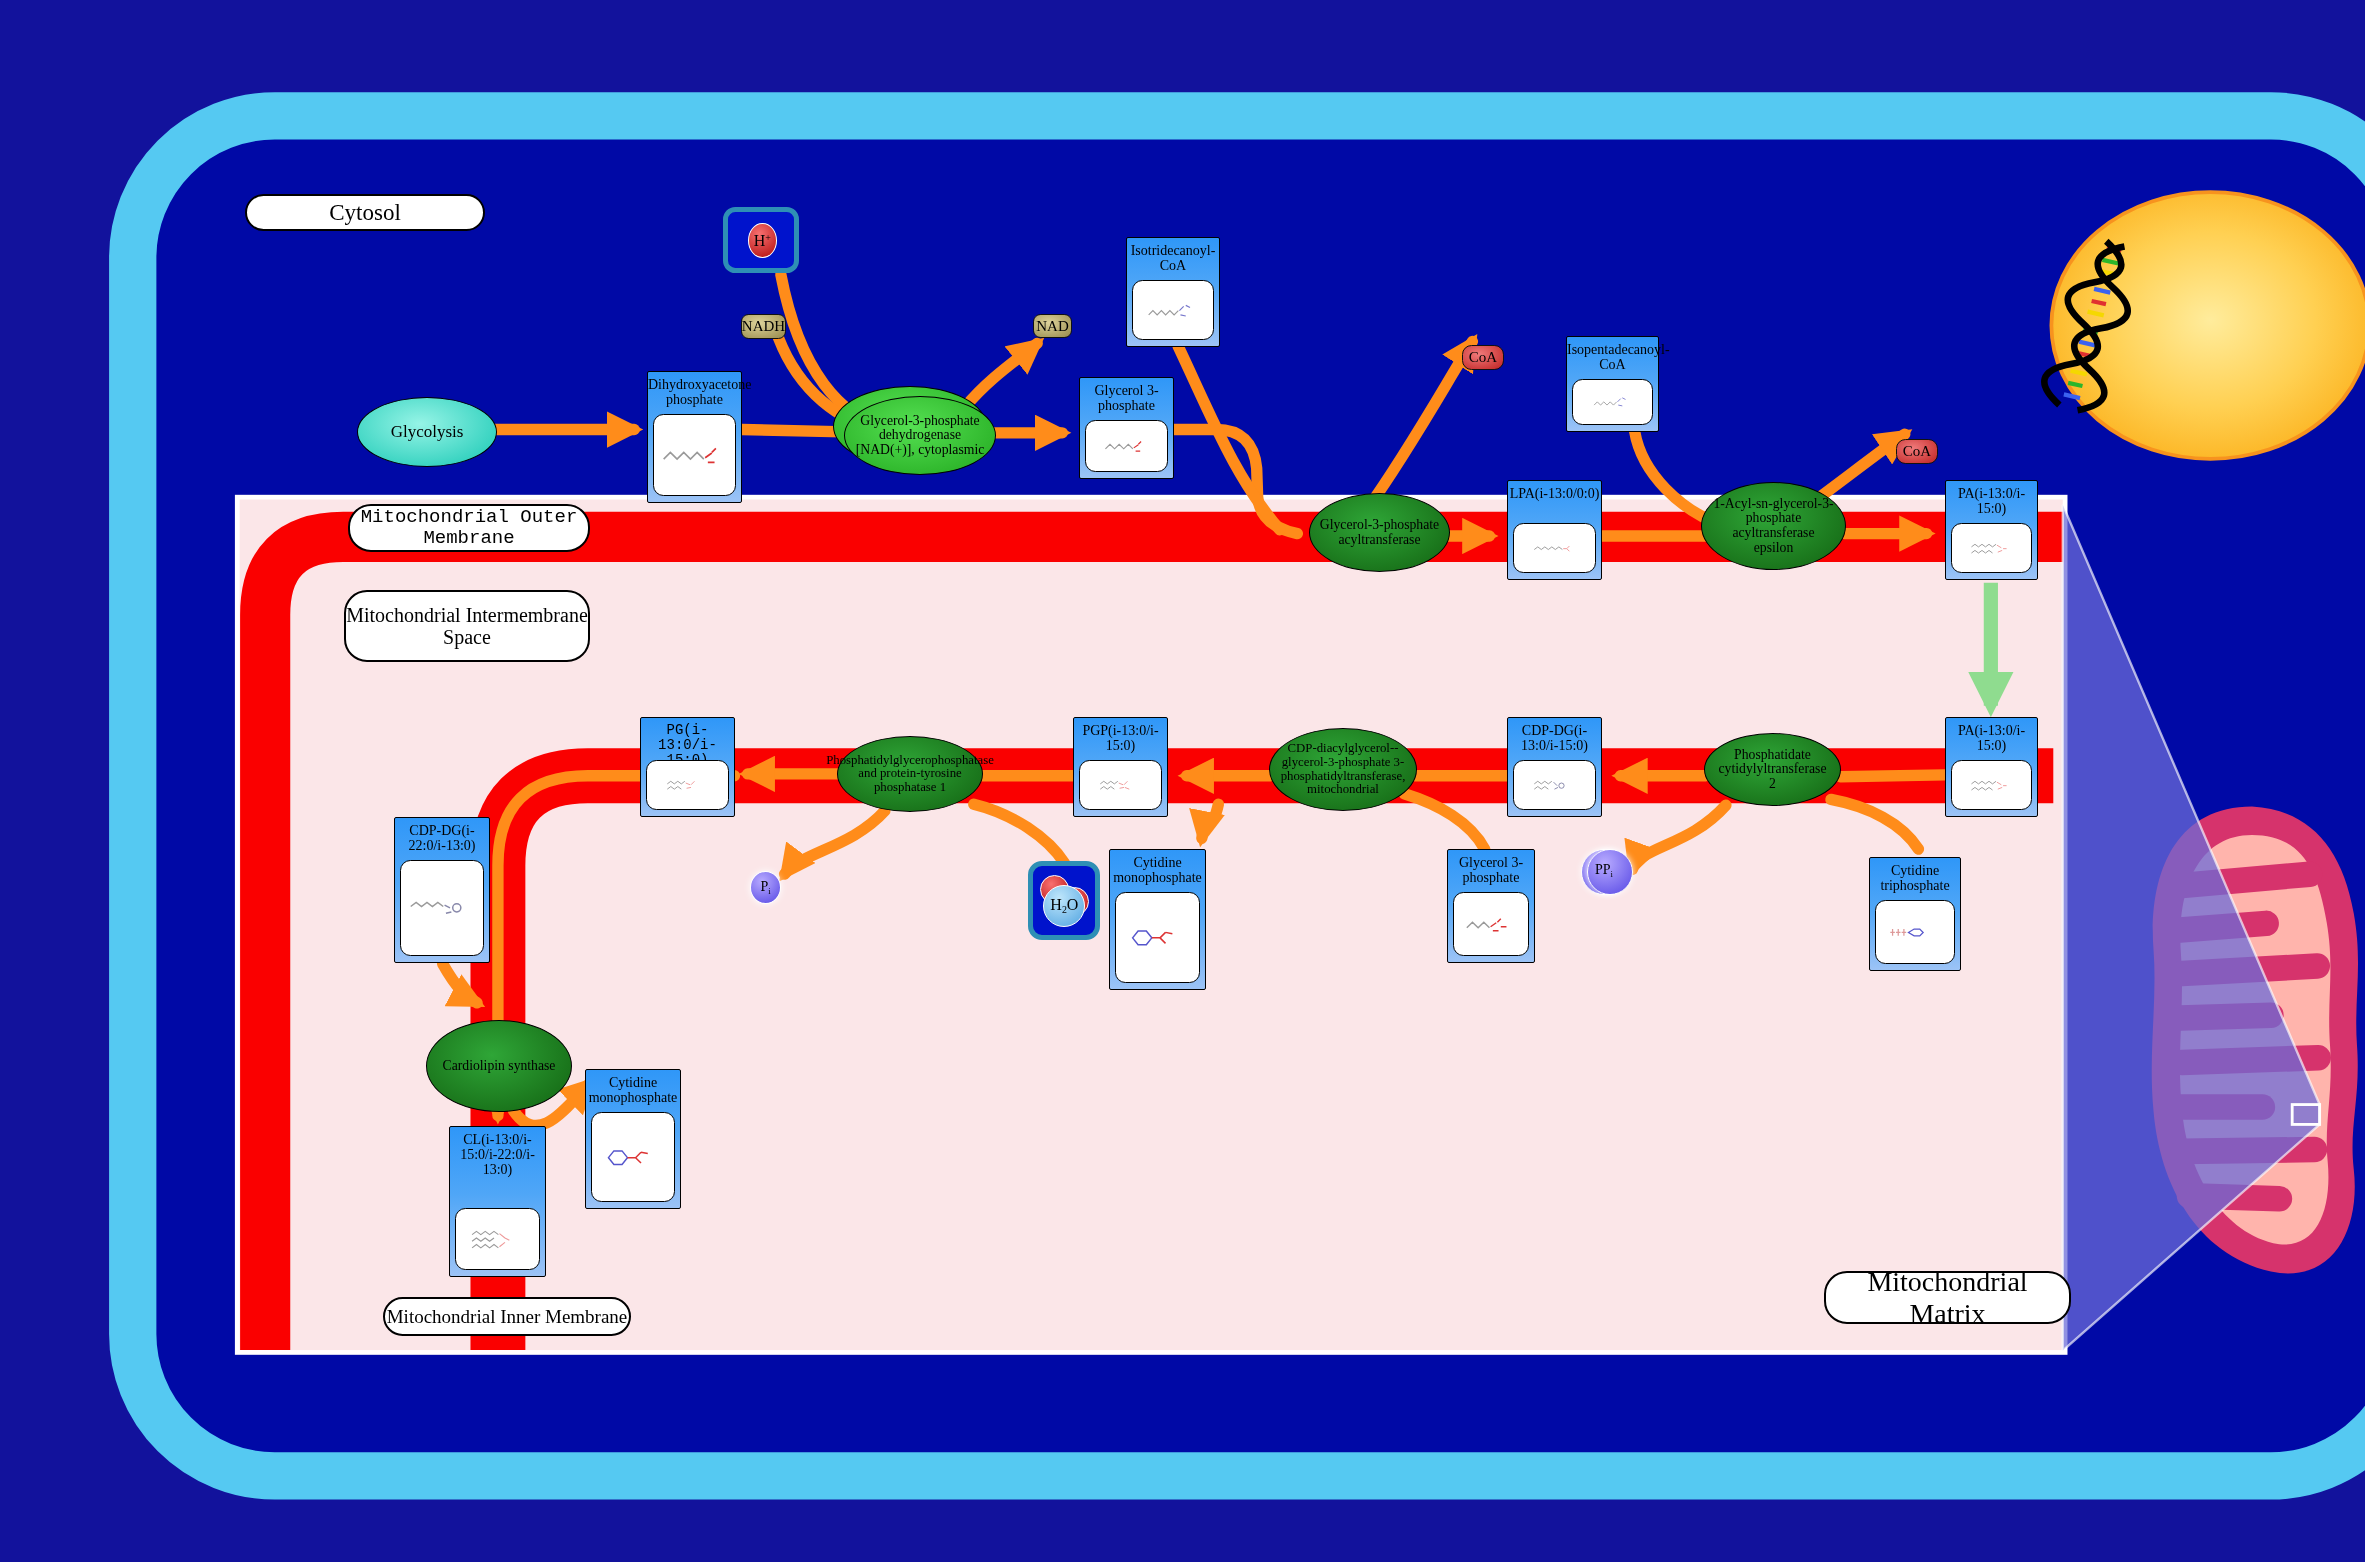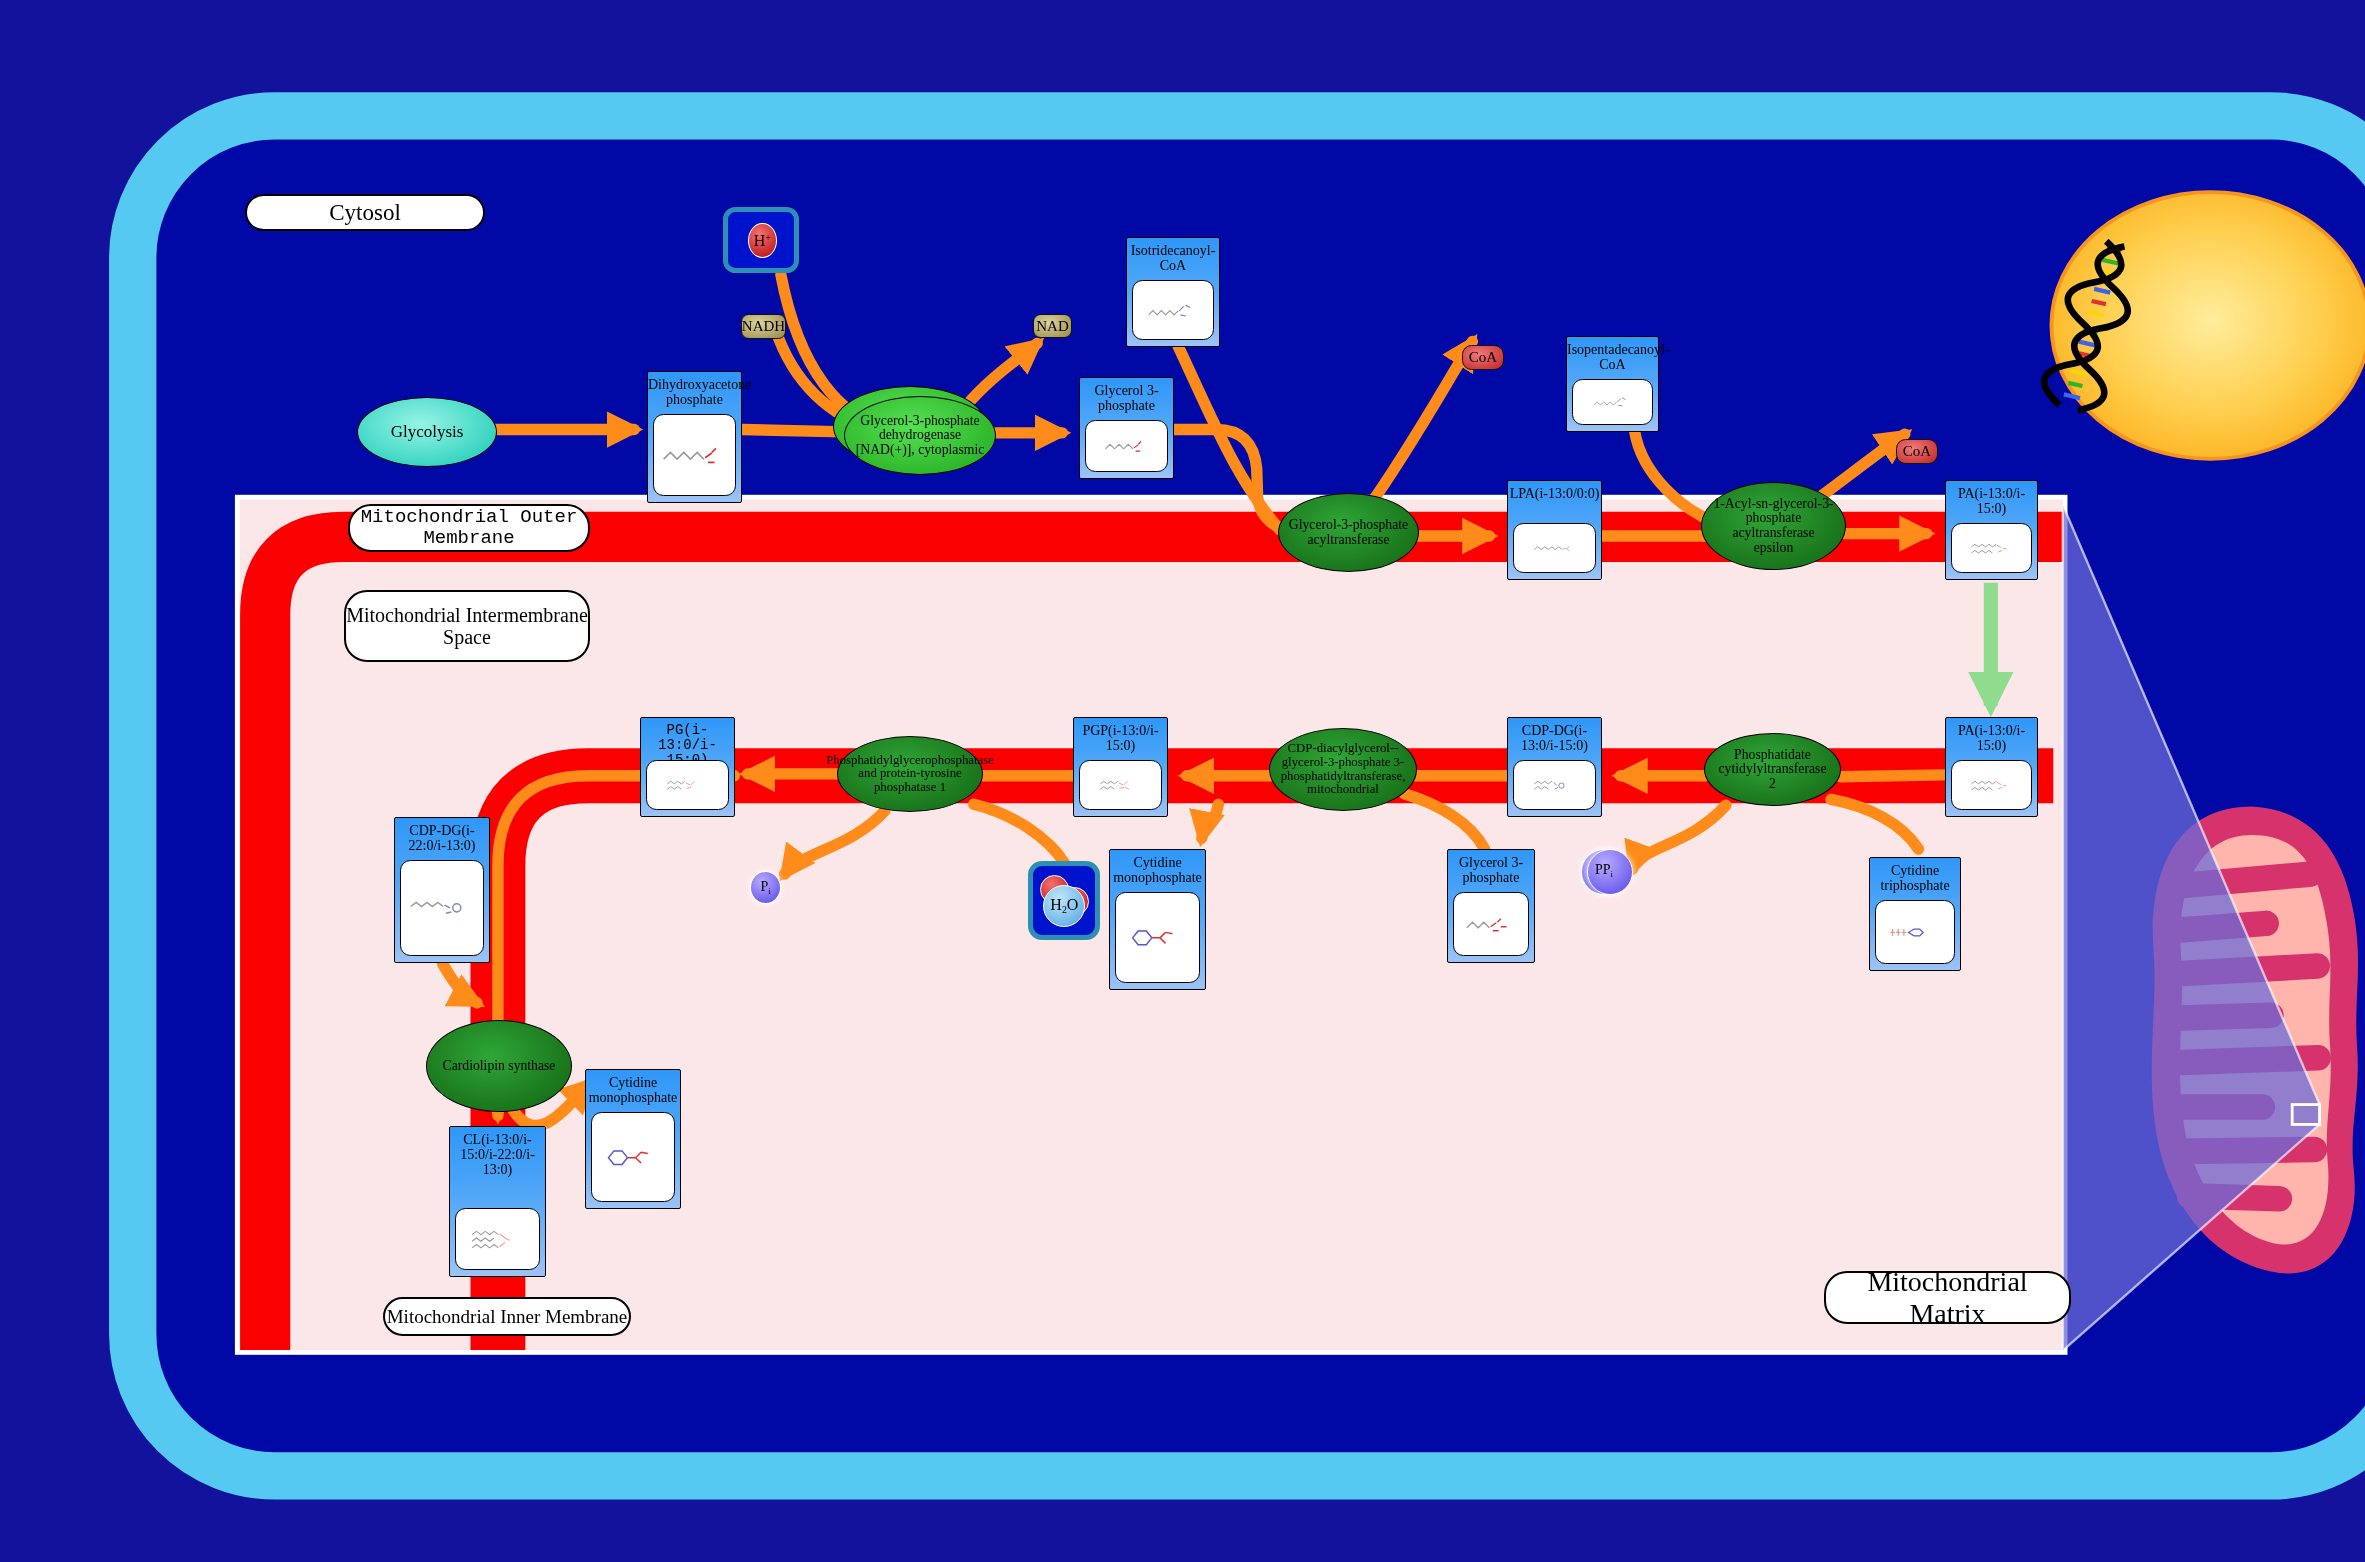--- a/index.html
+++ b/index.html
@@ -22,21 +22,21 @@
   
   .enz{position:absolute;border-radius:50%;border:1.9px solid #000;z-index:20;box-sizing:border-box;
        background:radial-gradient(ellipse at 45% 38%,#2FA637,#156915 88%);
        display:flex;align-items:center;justify-content:center;text-align:center;
        font-size:13.7px;line-height:1.06;padding:0 9.5px;}
   .enz.bright{background:radial-gradient(ellipse at 45% 38%,#55E052,#27AE24 88%);}
   .enz-shadow{position:absolute;border-radius:50%;border:1.9px solid #000;z-index:19;
        background:radial-gradient(ellipse at 45% 38%,#55E052,#27AE24 88%);}
   .e0{left:844px;top:396px;width:152px;height:79px;}
   .e0s{left:833px;top:386px;width:152px;height:79px;}
-  .e1{left:1278px;top:493px;width:141px;height:79px;}
+  .e1{left:1309px;top:493px;width:141px;height:79px;}
   .e2{left:1701px;top:482px;width:145px;height:88px;}
   .e3{left:837px;top:736px;width:146px;height:76px;font-size:12.8px;}
   .e4{left:1269px;top:728px;width:148px;height:83px;font-size:12.8px;}
   .e5{left:1704px;top:733px;width:137px;height:73px;}
   .e6{left:426px;top:1020px;width:146px;height:92px;}
   
   .node{position:absolute;background:linear-gradient(180deg,#2F97F8 0%,#4FA6F7 45%,#9CC3F6 100%);
         border:1.9px solid #000;border-radius:2px;z-index:25;box-sizing:border-box;}
   .node .t{padding-top:4.7px;text-align:center;font-size:14px;line-height:1.1;}
   .node .card{position:absolute;left:4.7px;right:4.7px;bottom:5.7px;top:42px;background:#fff;

